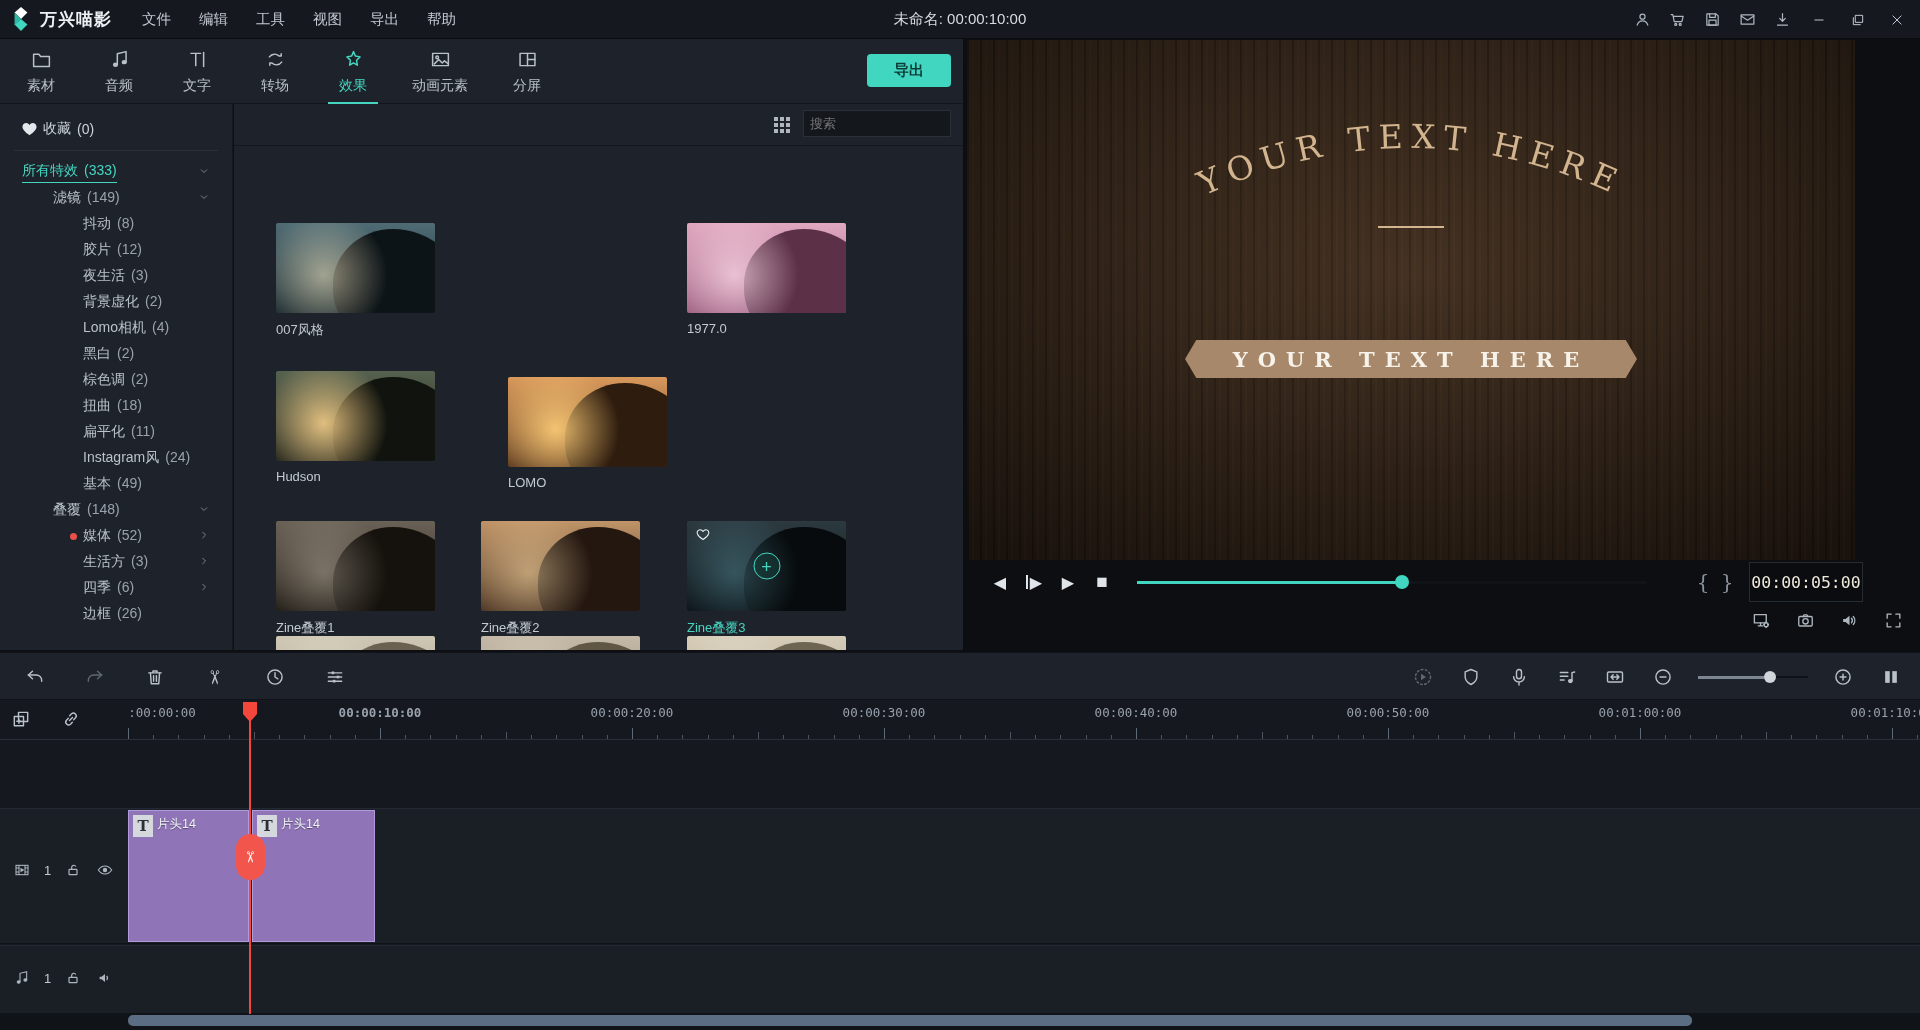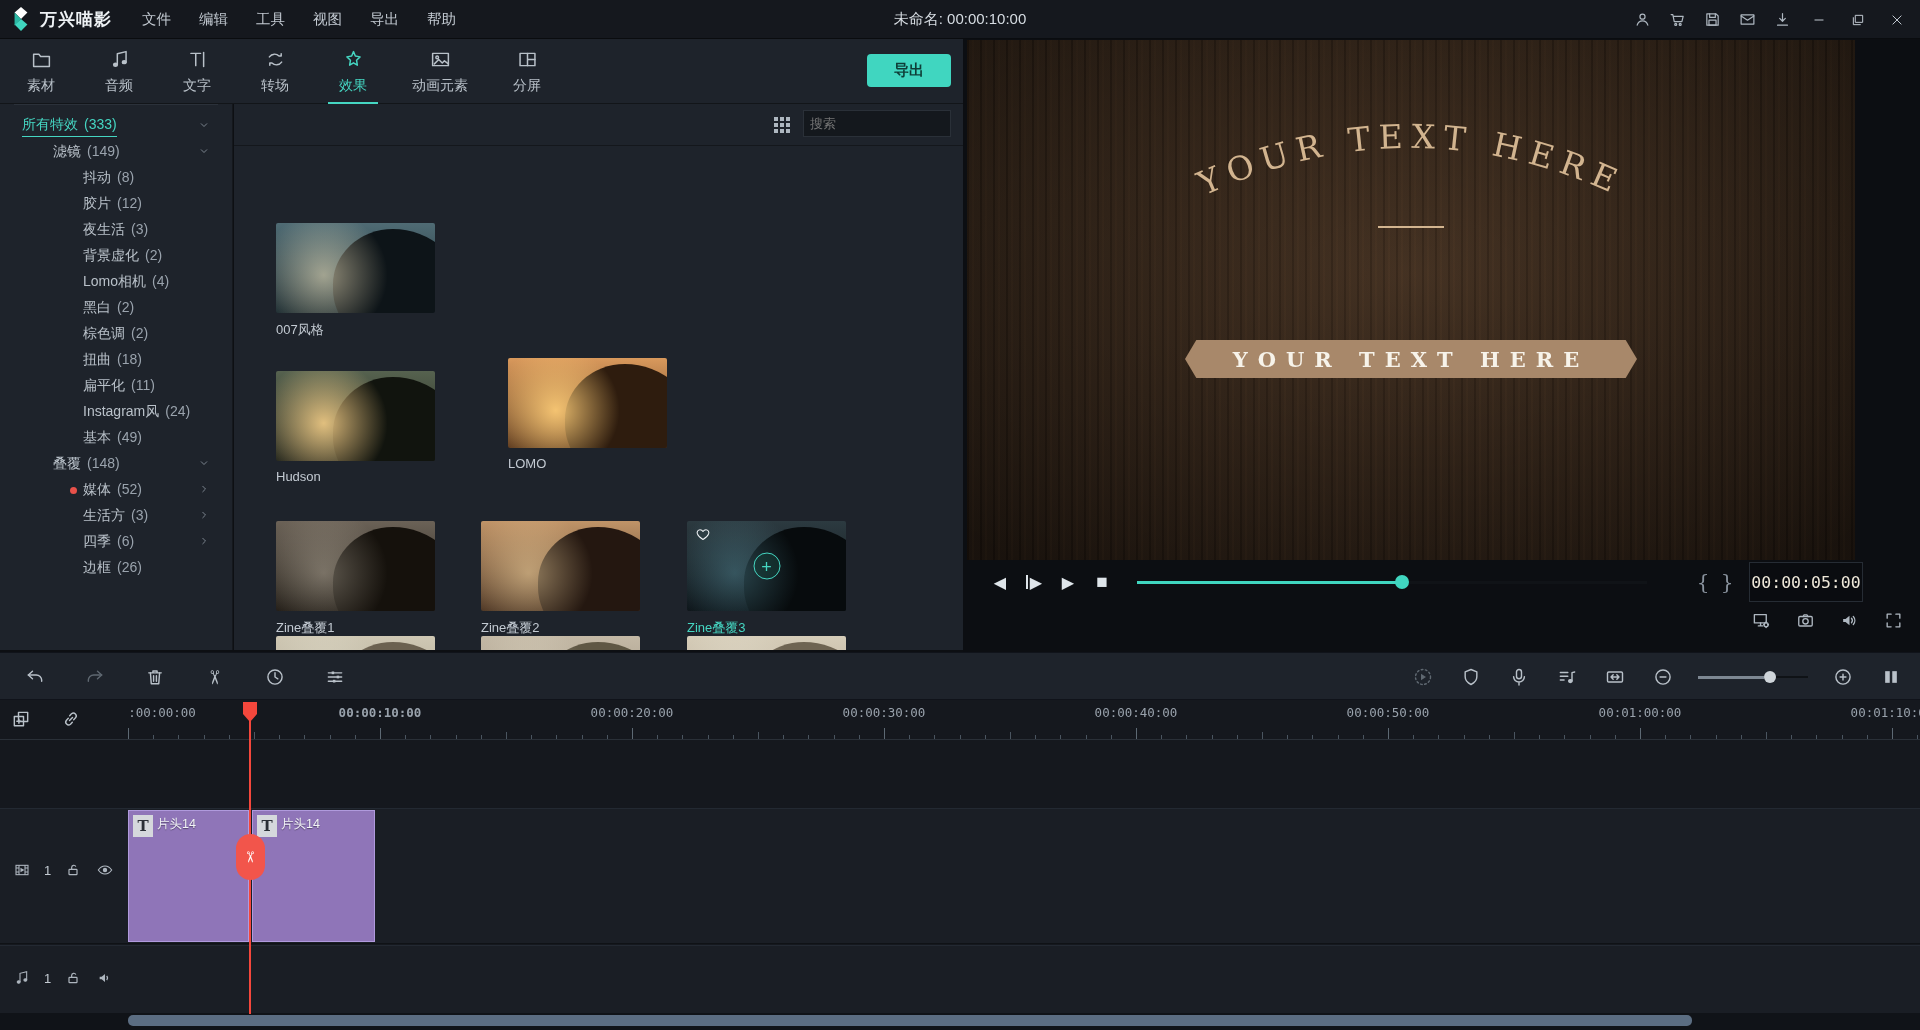--- a/index.html
+++ b/index.html
@@ -290,20 +290,27 @@
               <rect x="3.5" y="5" width="17" height="14"></rect>
               <path d="M12 5v14M12 12h8.5"></path>
             </svg></span>
           <span>分屏</span>
         </div>
       </div>
     <button id="export-btn">导出</button>
   </div>
 
   <aside id="sidebar">
+    <div id="fav-row">
+      <svg viewBox="0 0 24 22" fill="currentColor">
+        <path d="M12 21S2.5 15 1 9.5C-.2 5 3 1.5 6.8 1.5c2.3 0 4 1.2 5.2 3.2 1.2-2 2.9-3.2 5.2-3.2C21 1.5 24.2 5 23 9.5 21.5 15 12 21 12 21z"></path>
+      </svg>
+      <span>收藏</span>
+      <span>(0)</span>
+    </div>
     <div class="side-divider"></div>
     <div id="side-list">
         <div class="side-item lvl0 active">
           <span class="lbl-wrap"><span>所有特效</span><span class="cnt">(333)</span></span>
           <span class="side-chev"><svg viewBox="0 0 24 24" fill="none" stroke="currentColor" stroke-width="1.7" stroke-linecap="round" stroke-linejoin="round">
               <path d="M6.5 9.5l5.5 5.5 5.5-5.5"></path>
             </svg></span>
         </div>
         <div class="side-item lvl1">
           <span class="lbl-wrap"><span>滤镜</span><span class="cnt">(149)</span></span>
@@ -397,25 +404,29 @@
           <circle cx="10.5" cy="10.5" r="6"></circle>
             <path d="M15.5 15.5L21 21"></path>
         </svg>
       </div>
     </div>
     <div id="effects-grid">
         <div class="fx-item" style="left: 42px; top: 77px;">
           <div class="fx-thumb" style="--sky1: #4f6b74; --sky2: #1a2a30; --flare: rgba(255,240,200,0.55); --sil: #0d1418;"></div>
           <div class="fx-name">007风格</div>
         </div>
+        <div class="fx-item" style="left: 453px; top: 77px;">
+          <div class="fx-thumb" style="--sky1: #e0a9c0; --sky2: #9c5f7f; --flare: rgba(255,220,235,0.7); --sil: #5c3148;"></div>
+          <div class="fx-name">1977.0</div>
+        </div>
         <div class="fx-item" style="left: 42px; top: 225px;">
           <div class="fx-thumb" style="--sky1: #56624f; --sky2: #1c2019; --flare: rgba(255,214,140,0.85); --sil: #11140e;"></div>
           <div class="fx-name">Hudson</div>
         </div>
-        <div class="fx-item" style="left: 247px; top: 212px; padding-left: 27px;">
+        <div class="fx-item" style="left: 247px; top: 231px; padding-left: 27px;">
           <div class="fx-thumb" style="--sky1: #d9995c; --sky2: #57351c; --flare: rgba(255,206,120,0.9); --sil: #2e1c0e;"></div>
           <div class="fx-name">LOMO</div>
         </div>
         <div class="fx-item" style="left: 42px; top: 375px;">
           <div class="fx-thumb" style="--sky1: #6b6257; --sky2: #201b15; --flare: rgba(230,220,200,0.35); --sil: #15110c;"></div>
           <div class="fx-name">Zine叠覆1</div>
         </div>
         <div class="fx-item" style="left: 247px; top: 375px;">
           <div class="fx-thumb" style="--sky1: #c09468; --sky2: #4a3322; --flare: rgba(255,225,170,0.5); --sil: #241710;"></div>
           <div class="fx-name">Zine叠覆2</div>

